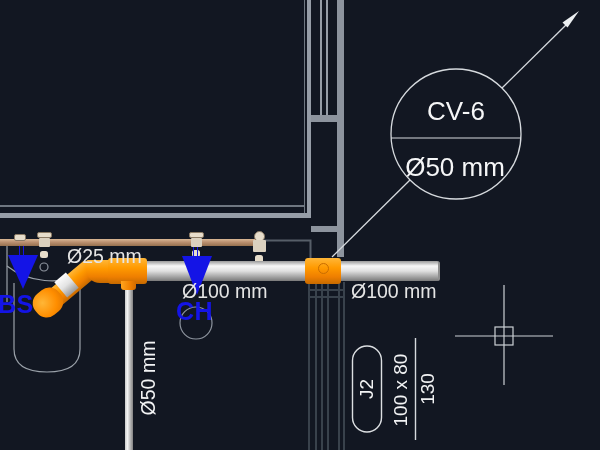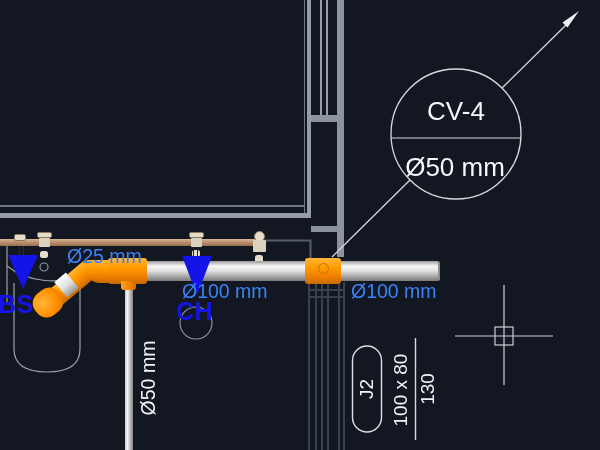--- a/index.html
+++ b/index.html
@@ -4,21 +4,21 @@
 <style>
   html,body{margin:0;padding:0;background:#000;}
   #canvas{
     position:relative;width:600px;height:450px;overflow:hidden;
     background:#121722;font-family:"Liberation Sans",sans-serif;
   }
   .abs{position:absolute;}
   .wall{position:absolute;background:#969da7;}
   .wall-thin{position:absolute;background:#6f7781;}
   .wall-dim{position:absolute;background:#39424c;}
-  .txt{position:absolute;color:#3b82f6;font-size:19.5px;line-height:1;white-space:nowrap;}
+  .txt{position:absolute;color:#e5e5e5;font-size:19.5px;line-height:1;white-space:nowrap;}
   .txt-rot{position:absolute;color:#f2f3f4;font-size:19.5px;line-height:20px;height:20px;
            text-align:center;transform:rotate(-90deg);white-space:nowrap;}
   .blue-label{position:absolute;color:#1414e6;font-weight:bold;font-size:25px;line-height:1;letter-spacing:.5px;}
   .callout-txt{position:absolute;color:#f5f6f7;font-size:26px;line-height:1;text-align:center;width:130px;}
   .tri{position:absolute;background:#1414e6;clip-path:polygon(0 0,100% 0,50% 100%);}
   .blue-stem{position:absolute;width:1.6px;background:#1414e6;}
   .orange{background:linear-gradient(180deg,#ffb637 0%,#ff9a00 38%,#ef7f00 72%,#c66a00 100%);}
   .valve-handle{position:absolute;background:#e7ddcb;border:1px solid #8a7a64;border-radius:2px;box-sizing:border-box;}
   .valve-body{position:absolute;background:#dbd1bf;border-radius:1px;}
   .valve-knob{position:absolute;background:#e7ddcb;border-radius:2.5px;}
@@ -99,21 +99,21 @@
   <div class="tri" style="left:182px;top:256px;width:30px;height:39px;"></div>
 
   <div class="blue-label" style="left:-2px;top:292px;">BS</div>
   <div class="blue-label" style="left:176px;top:299px;">CH</div>
 
   <div class="txt" style="left:67px;top:247px;">Ø25 mm</div>
   <div class="txt" style="left:182px;top:282px;">Ø100 mm</div>
   <div class="txt" style="left:351px;top:282px;">Ø100 mm</div>
   <div class="txt-rot" style="left:87.5px;top:368px;width:120px;">Ø50 mm</div>
 
-  <div class="callout-txt" style="left:391px;top:98px;">CV-4</div>
+  <div class="callout-txt" style="left:391px;top:98px;">CV-6</div>
   <div class="callout-txt" style="left:390px;top:154px;">Ø50 mm</div>
 
   <div class="txt-rot" style="left:307px;top:378.5px;width:120px;font-size:19px;">J2</div>
   <div class="txt-rot" style="left:341px;top:379.5px;width:120px;font-size:19px;">100 x 80</div>
   <div class="txt-rot" style="left:368px;top:378.5px;width:120px;font-size:19px;">130</div>
 
   <svg width="600" height="450">
     <path d="M332,257 L410,180" stroke="#d6dade" stroke-width="1.3" fill="none"></path>
     <path d="M502,88 L567,24" stroke="#d6dade" stroke-width="1.3" fill="none"></path>
     <polygon points="579,11 567.5,27.5 562.5,22.5" fill="#eceff1"></polygon>

